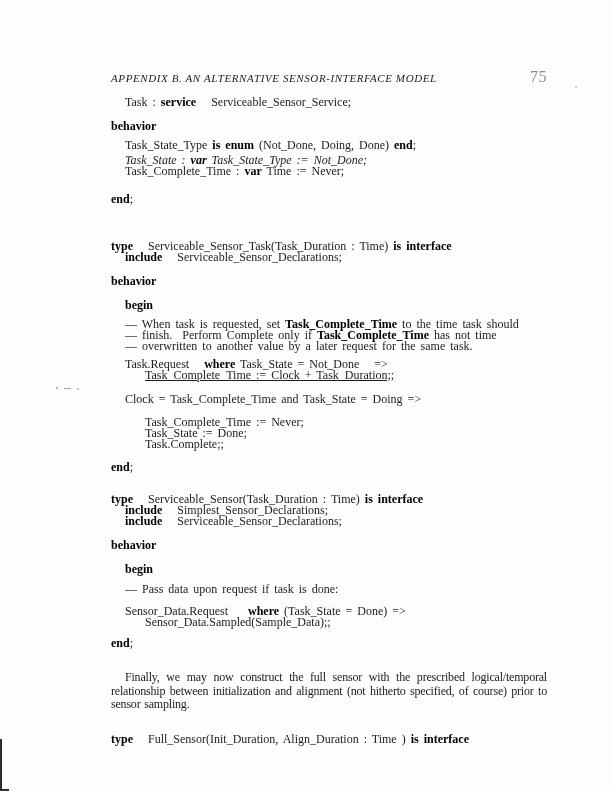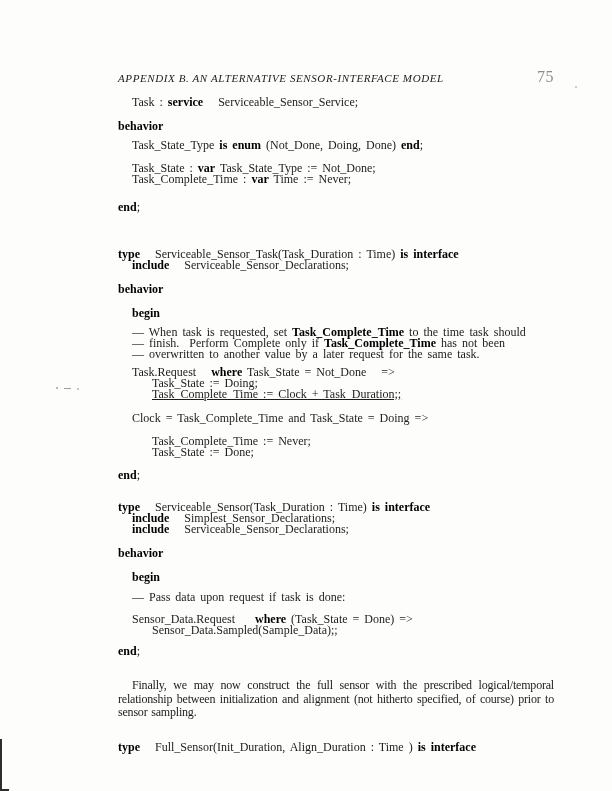--- a/index.html
+++ b/index.html
@@ -6,21 +6,21 @@
   .page{
     position:relative;
     width:612px;height:791px;
     background:#fdfdfc;
     font-family:"Liberation Serif", serif;
     color:#1c1c1c;
     overflow:hidden;
   }
   .content{
     position:absolute;
-    left:118px;top:71px;
+    left:111px;top:71px;
     width:436px;
   }
   .header{
     display:flex;
     justify-content:space-between;
     align-items:baseline;
     font-size:11px;
     line-height:12px;
   }
   .header .title{
@@ -72,36 +72,36 @@
 <div class="page">
   <div class="content">
     <div class="header">
       <span class="title">APPENDIX B.  AN ALTERNATIVE SENSOR-INTERFACE MODEL</span>
       <span class="pageno">75</span>
     </div>
     <div class="listing" id="listing-a">
         <div class="line ind1" style="margin-top: 13px;"><span>Task : </span><span class="b">service</span><span>   Serviceable_Sensor_Service;</span></div>
         <div class="line ind0" style="margin-top: 13px;"><span class="b">behavior</span></div>
         <div class="line ind1" style="margin-top: 8px;"><span>Task_State_Type </span><span class="b">is enum</span><span> (Not_Done, Doing, Done) </span><span class="b">end</span><span>;</span></div>
-        <div class="line ind1" style="margin-top: 12px;"><span>Task_State : </span><span class="b">var</span><span> Task_State_Type := Not_Done;</span></div>
+        <div class="line ind1" style="margin-top: 4px; font-style: italic;"><span>Task_State : </span><span class="b">var</span><span> Task_State_Type := Not_Done;</span></div>
         <div class="line ind1" style="margin-top: 0px;"><span>Task_Complete_Time : </span><span class="b">var</span><span> Time := Never;</span></div>
         <div class="line ind0" style="margin-top: 17px;"><span class="b">end</span><span>;</span></div>
         <div class="line ind0" style="margin-top: 36px;"><span class="b">type</span><span>   Serviceable_Sensor_Task(Task_Duration : Time) </span><span class="b">is interface</span></div>
         <div class="line ind1" style="margin-top: 0px;"><span class="b">include</span><span>   Serviceable_Sensor_Declarations;</span></div>
         <div class="line ind0" style="margin-top: 13px;"><span class="b">behavior</span></div>
         <div class="line ind1" style="margin-top: 13px;"><span class="b">begin</span></div>
         <div class="line ind1" style="margin-top: 8px;"><span>–– When task is requested, set </span><span class="b">Task_Complete_Time</span><span> to the time task should</span></div>
-        <div class="line ind1" style="margin-top: 0px;"><span>–– finish.  Perform Complete only if </span><span class="b">Task_Complete_Time</span><span> has not been</span></div>
+        <div class="line ind1" style="margin-top: 0px;"><span>–– finish.  Perform Complete only if </span><span class="b">Task_Complete_Time</span><span> has not time</span></div>
         <div class="line ind1" style="margin-top: 0px;"><span>–– overwritten to another value by a later request for the same task.</span></div>
         <div class="line ind1" style="margin-top: 7px;"><span>Task.Request   </span><span class="b">where</span><span> Task_State = Not_Done   =&gt;</span></div>
-        <div class="line ind2" style="margin-top: 0px;"><span>Task_State := Doing;</span></div>
         <div class="line ind2" style="margin-top: 0px; text-decoration: underline;"><span>Task_Complete_Time := Clock + Task_Duration;;</span></div>
         <div class="line ind1" style="margin-top: 13px;"><span>Clock = Task_Complete_Time and Task_State = Doing =&gt;</span></div>
         <div class="line ind2" style="margin-top: 12px;"><span>Task_Complete_Time := Never;</span></div>
         <div class="line ind2" style="margin-top: 0px;"><span>Task_State := Done;</span></div>
+        <div class="line ind2" style="margin-top: 0px;"><span>Task.Complete;;</span></div>
         <div class="line ind0" style="margin-top: 12px;"><span class="b">end</span><span>;</span></div>
         <div class="line ind0" style="margin-top: 21px;"><span class="b">type</span><span>   Serviceable_Sensor(Task_Duration : Time) </span><span class="b">is interface</span></div>
         <div class="line ind1" style="margin-top: 0px;"><span class="b">include</span><span>   Simplest_Sensor_Declarations;</span></div>
         <div class="line ind1" style="margin-top: 0px;"><span class="b">include</span><span>   Serviceable_Sensor_Declarations;</span></div>
         <div class="line ind0" style="margin-top: 13px;"><span class="b">behavior</span></div>
         <div class="line ind1" style="margin-top: 13px;"><span class="b">begin</span></div>
         <div class="line ind1" style="margin-top: 9px;"><span>–– Pass data upon request if task is done:</span></div>
         <div class="line ind1" style="margin-top: 11px;"><span>Sensor_Data.Request    </span><span class="b">where</span><span> (Task_State = Done) =&gt;</span></div>
         <div class="line ind2" style="margin-top: 0px;"><span>Sensor_Data.Sampled(Sample_Data);;</span></div>
         <div class="line ind0" style="margin-top: 10px;"><span class="b">end</span><span>;</span></div>

